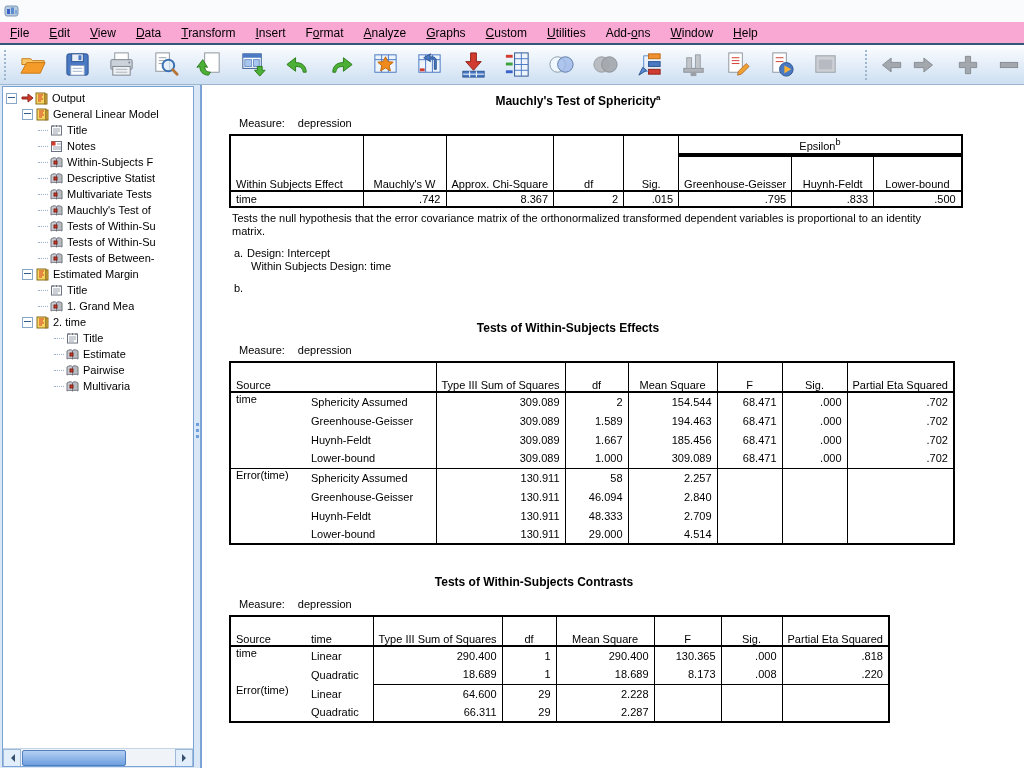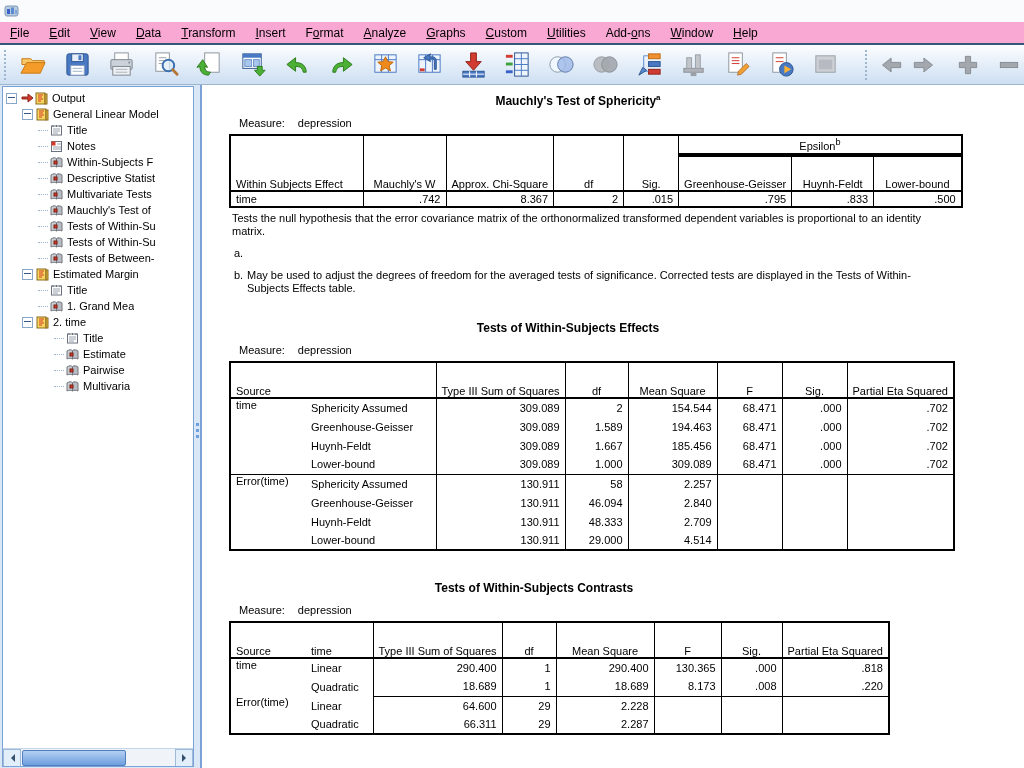--- a/index.html
+++ b/index.html
@@ -69,21 +69,21 @@
   table.pt td{padding:0 5px;white-space:nowrap;overflow:hidden;}
   td.h{white-space:normal;text-align:center;vertical-align:bottom;padding-bottom:3px;line-height:12px;}
   td.hl{white-space:normal;text-align:left;vertical-align:bottom;padding-bottom:2px;}
   td.n{text-align:right;vertical-align:middle;}
   td.s{text-align:left;vertical-align:middle;}
   td.st{text-align:left;vertical-align:top;padding-top:3px;}
   .br{border-right:1px solid #000;}
   .hb{border-bottom:2px solid #000;}
   .b1{border-bottom:4px solid #000000;}
   .bt{border-top:1px solid #000;}
-  tr.h20{height:20px;} tr.h36{height:36px;} tr.h38{height:36px;}
+  tr.h20{height:20px;} tr.h36{height:36px;} tr.h38{height:30px;}
   tr.r16{height:16px;} tr.r19{height:19px;}
   
   .fn-main{font-size:11px;line-height:13px;max-width:690px;margin:4px 0 0 30px;}
   .fn{display:flex;font-size:11px;line-height:13px;margin:9px 0 0 32px;}
   .fn-lab{width:13px;flex:none;}
   .fn-body{max-width:676px;}
   .fn-ind{margin-left:4px;}
 </style>
 </head>
 <body>
@@ -594,24 +594,24 @@
         <td class="n br">.795</td>
         <td class="n br">.833</td>
         <td class="n">.500</td>
       </tr>
     </tbody>
       </table>
 
     <div class="fn-main">Tests the null hypothesis that the error covariance matrix of the orthonormalized transformed dependent variables is proportional to an identity matrix.</div>
     <div class="fn">
       <span class="fn-lab">a.</span>
+      <span class="fn-body"><span>Design: Intercept</span><br><span class="fn-ind">Within Subjects Design: time</span></span>
     </div>
     <div class="fn">
       <span class="fn-lab">b.</span>
-      <span class="fn-body">May be used to adjust the degrees of freedom for the averaged tests of significance. Corrected tests are displayed in the Tests of Within-Subjects Effects table.</span>
     </div>
 
     <div class="tsec-title tt2">Tests of Within-Subjects Effects</div>
     <div class="measure"><span>Measure:</span><span class="m-val">depression</span></div>
 
     <table class="pt">
       <colgroup>
           <col style="width:76px">
           <col style="width:130px">
           <col style="width:92px">

